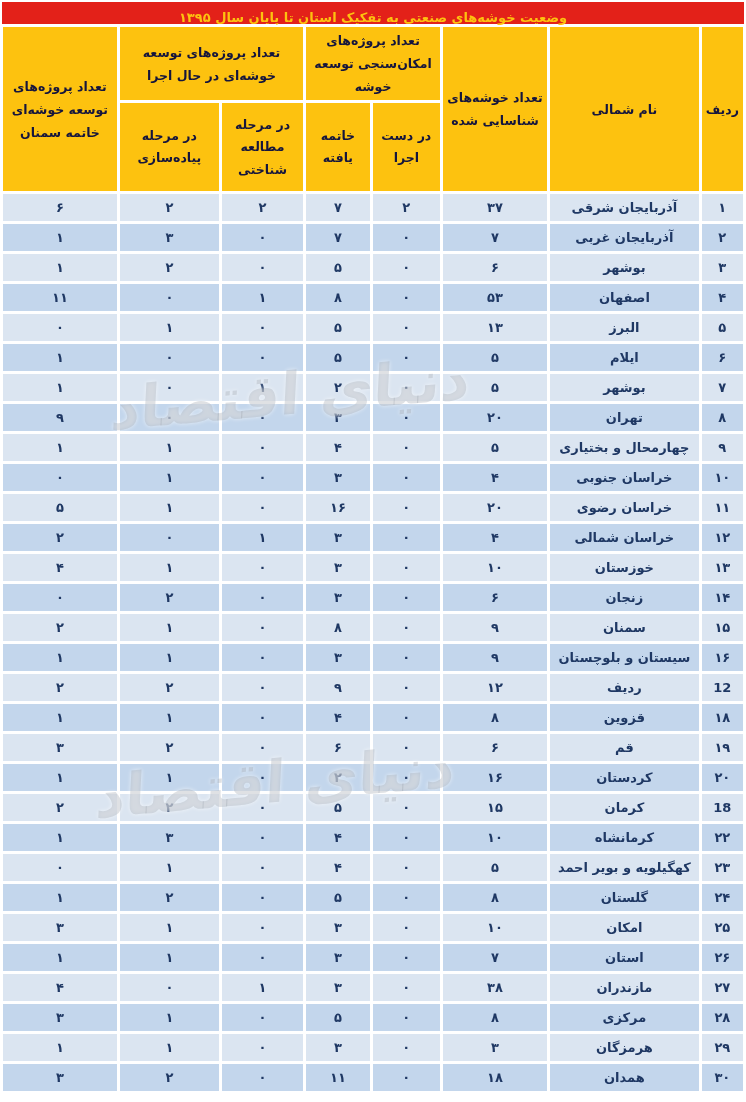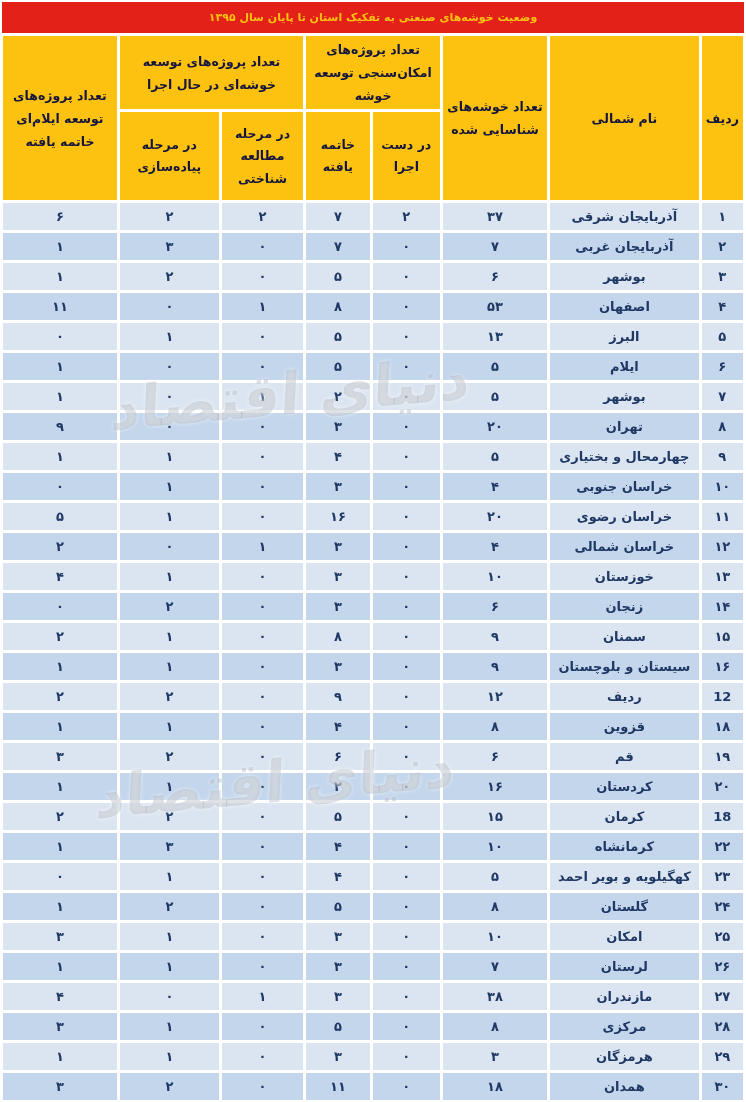--- a/index.html
+++ b/index.html
@@ -3,23 +3,23 @@
 <meta charset="utf-8">
 <style>
   html,body { margin:0; padding:0; background:#ffffff; }
   body {
     width:746px; height:1102px; overflow:hidden;
     font-family:"DejaVu Sans", sans-serif;
   }
   .page { position:relative; width:746px; height:1102px; overflow:hidden; background:#fff; }
 
   .title-bar {
-    margin:2px 2px 0 2px; height:31px;
+    margin:2px 2px 0 2px; height:22px;
     background:#e32119; color:#fdc20f;
-    font-size:11px; font-weight:bold;
+    font-size:13px; font-weight:bold;
     text-align:center; line-height:31px;
     letter-spacing:0;
   }
 
   table.clusters {
     width:100%; table-layout:fixed;
     border-collapse:separate; border-spacing:3px;
     direction:rtl; margin-top:0;
   }
   th {
@@ -69,21 +69,21 @@
       <col style="width:13.4%">
       <col style="width:15.4%">
     </colgroup>
     <thead>
       <tr class="tier-1">
         <th rowspan="2">ردیف</th>
         <th rowspan="2">نام شمالی</th>
         <th rowspan="2">تعداد خوشه‌های شناسایی شده</th>
         <th colspan="2">تعداد پروژه‌های امکان‌سنجی توسعه خوشه</th>
         <th colspan="2">تعداد پروژه‌های توسعه خوشه‌ای در حال اجرا</th>
-        <th rowspan="2">تعداد پروژه‌های توسعه ایلام‌ای خاتمه یافته</th>
+        <th rowspan="2">تعداد پروژه‌های توسعه خوشه‌ای خاتمه سمنان</th>
       </tr>
       <tr class="tier-2">
         <th>در دست اجرا</th>
         <th>خاتمه یافته</th>
         <th>در مرحله مطالعه شناختی</th>
         <th>در مرحله پیاده‌سازی</th>
       </tr>
     </thead>
     <tbody>
         <tr>
@@ -331,21 +331,21 @@
           <td>امکان</td>
           <td>۱۰</td>
           <td>۰</td>
           <td>۳</td>
           <td>۰</td>
           <td>۱</td>
           <td>۳</td>
         </tr>
         <tr>
           <td>۲۶</td>
-          <td>لرستان</td>
+          <td>استان</td>
           <td>۷</td>
           <td>۰</td>
           <td>۳</td>
           <td>۰</td>
           <td>۱</td>
           <td>۱</td>
         </tr>
         <tr>
           <td>۲۷</td>
           <td>مازندران</td>

